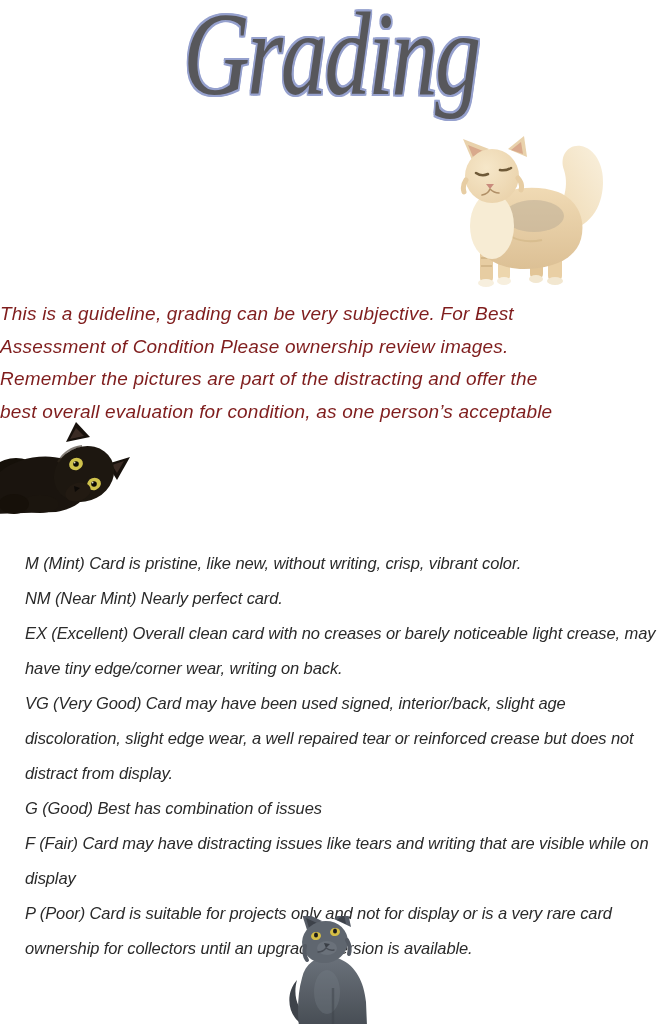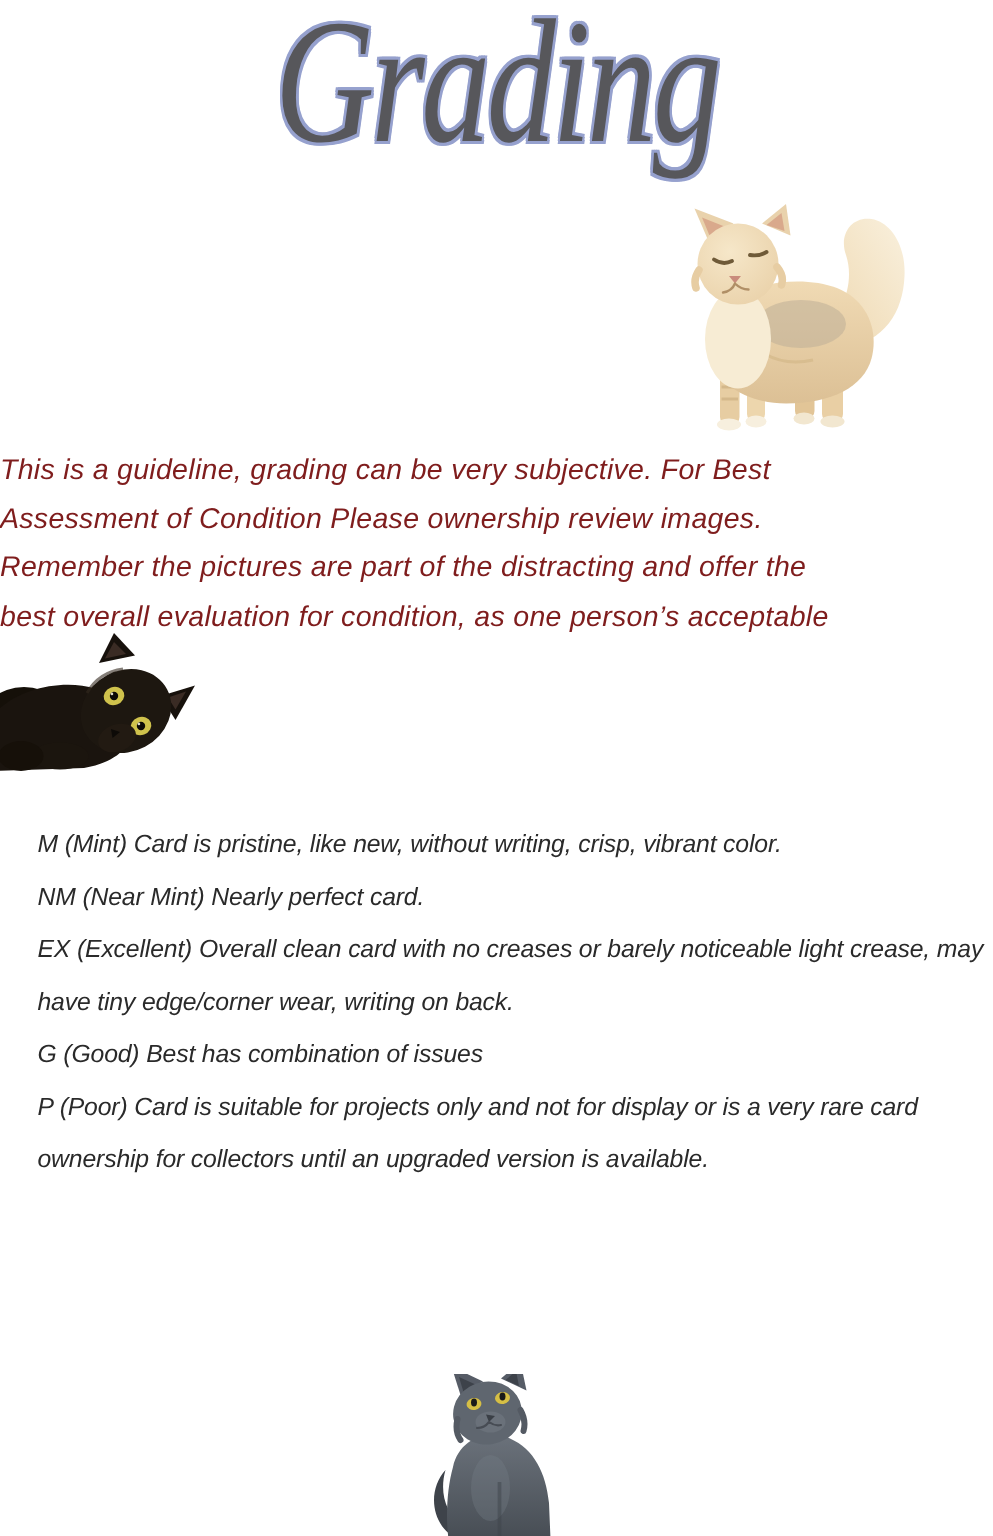--- a/index.html
+++ b/index.html
@@ -151,21 +151,23 @@
 
       <ellipse cx="44" cy="82" rx="19" ry="9" fill="#1b150e"></ellipse>
       <ellipse cx="18" cy="82" rx="15" ry="10" fill="#161009"></ellipse>
     </svg>
   </div>
 
   <div class="grades">
     <p>M (Mint) Card is pristine, like new, without writing, crisp, vibrant color.</p>
     <p>NM (Near Mint) Nearly perfect card.</p>
     <p>EX (Excellent) Overall clean card with no creases or barely noticeable light crease, may have tiny edge/corner wear, writing on back.</p>
+    <p>VG (Very Good) Card may have been used signed, interior/back, slight age discoloration, slight edge wear, a well repaired tear or reinforced crease but does not distract from display.</p>
     <p>G (Good) Best has combination of issues</p>
+    <p>F (Fair) Card may have distracting issues like tears and writing that are visible while on display</p>
     <p>P (Poor) Card is suitable for projects only and not for display or is a very rare card ownership for collectors until an upgraded version is available.</p>
   </div>
 
   <div class="cat cat-gray">
     <svg width="100" height="110" viewBox="0 0 100 110">
       <defs>
         <linearGradient id="gGray" x1="0" y1="0" x2="0" y2="1">
           <stop offset="0" stop-color="#6b727b"></stop>
             <stop offset="1" stop-color="#474d54"></stop>
         </linearGradient>

